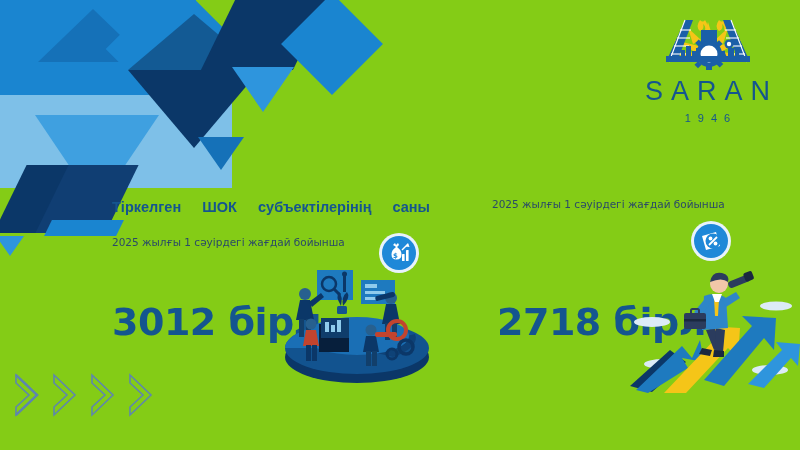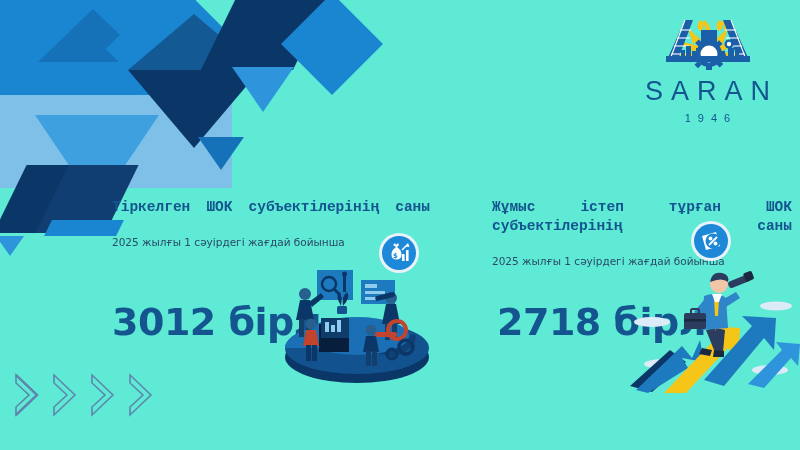--- a/index.html
+++ b/index.html
@@ -4,21 +4,21 @@
 <style>
   html, body {
     margin: 0;
     padding: 0;
     background: #ffffff;
   }
   #canvas {
     position: relative;
     width: 800px;
     height: 450px;
-    background: #5eead4;
+    background: #84cc16;
     overflow: hidden;
     font-family: "DejaVu Sans", sans-serif;
   }
 
   
   .geo { position: absolute; }
 
   
   .band-mid {
     left: 0; top: 95px; width: 232px; height: 93px;
@@ -146,21 +146,21 @@
     margin-top: 5px;
     padding-left: 7px;
   }
 
   
   .panel { position: absolute; }
   .panel-left  { left: 112px; top: 198px; width: 318px; }
   .panel-right { left: 492px; top: 198px; width: 300px; }
 
   .kpi-title {
-    font-family: Liberation Mono, monospace;
+    font-family: Liberation Sans, sans-serif;
     font-size: 14.5px;
     font-weight: bold;
     color: #14558F;
     line-height: 1.32;
     text-align: justify;
     margin: 0;
   }
   .kpi-title.two-line::after {
     content: "";
     display: inline-block;
@@ -402,21 +402,20 @@
         <rect x="97" y="89" width="5" height="15" fill="#123F6B"></rect>
         <rect x="100" y="70" width="22" height="5" rx="2" fill="#C2442E"></rect>
         <circle cx="122" cy="68" r="9" fill="none" stroke="#C2442E" stroke-width="4"></circle>
         <circle cx="131" cy="85" r="7" fill="none" stroke="#0B3768" stroke-width="3.5"></circle>
         <circle cx="117" cy="92" r="5" fill="none" stroke="#0B3768" stroke-width="3"></circle>
       </g>
     </svg>
   </div>
 
   <div class="panel panel-right">
-    <div class="kpi-title two-line">Жұмыс істеп тұрған ШОК субъектілерінің саны</div>
     <div class="kpi-sub">2025 жылғы 1 сәуірдегі жағдай бойынша</div>
 
     <div class="badge badge-right">
       <svg width="34" height="34" viewBox="0 0 34 34">
         <path d="M8,12 L22,8 L26,22 L12,26 Z" fill="#ffffff"></path>
         <circle cx="19" cy="17" r="7.5" fill="#1E88D8"></circle>
         <circle cx="16.5" cy="14.5" r="1.9" fill="#ffffff"></circle>
         <circle cx="21.5" cy="19.5" r="1.9" fill="#ffffff"></circle>
         <line x1="15" y1="21" x2="23" y2="13" stroke="#ffffff" stroke-width="1.8"></line>
       </svg>

